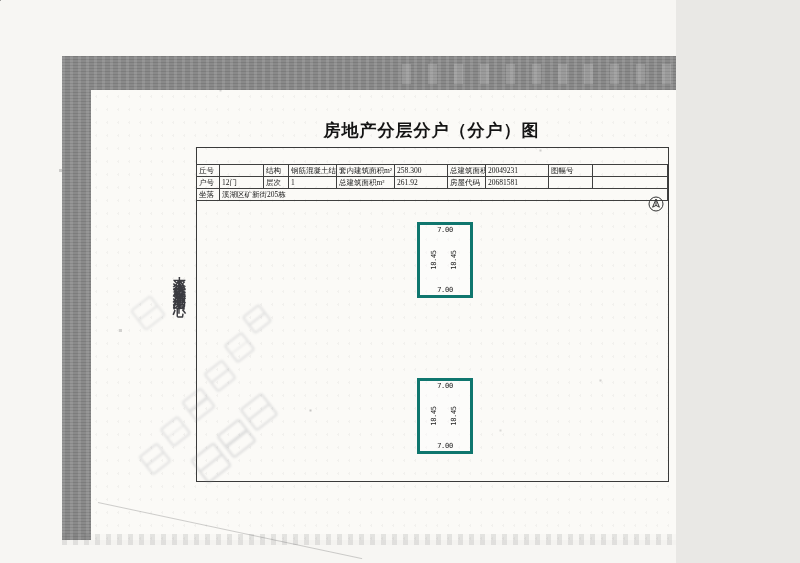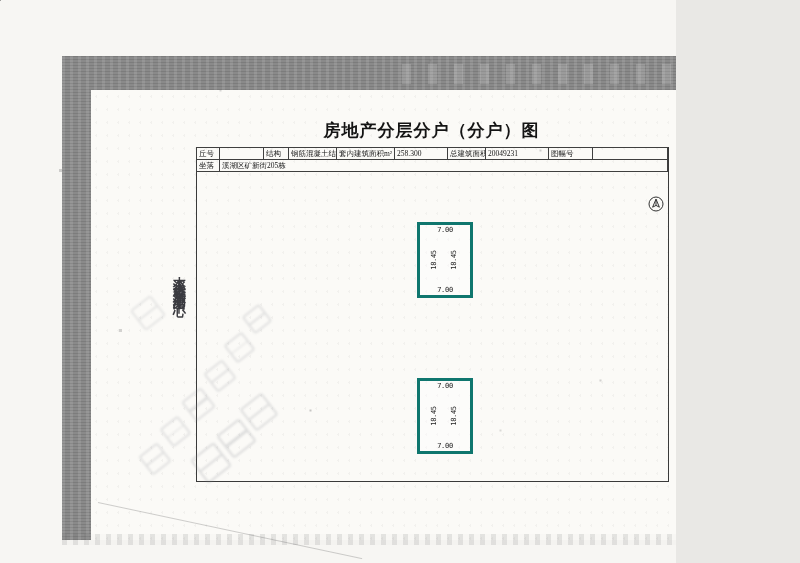--- a/index.html
+++ b/index.html
@@ -40,21 +40,21 @@
   .bottom-streak{position:absolute;left:62px;top:534px;width:733px;height:11px;opacity:.55;
     background:repeating-linear-gradient(90deg, rgba(110,110,110,.30) 0 5px, rgba(170,170,170,.06) 5px 11px);
     filter:blur(.5px);}
   .crease{position:absolute;left:98px;top:502px;width:270px;height:1px;
     background:rgba(100,100,100,.30);transform:rotate(12deg);transform-origin:left center;
     filter:blur(.4px);}
   
   .doc-title{position:absolute;left:196px;top:119px;width:471px;text-align:center;
     font-size:17px;font-weight:700;letter-spacing:1px;color:#141414;}
   
-  .info-table{position:absolute;left:196px;top:147px;width:471px;border-collapse:collapse;
+  .info-table{position:absolute;left:196px;top:164px;width:471px;border-collapse:collapse;
     table-layout:fixed;font-size:7.5px;line-height:10px;color:#161616;}
   .info-table td{border:1px solid #3f3f3f;height:11px;padding:0 2px;overflow:hidden;
     white-space:nowrap;vertical-align:middle;}
   
   .frame{position:absolute;left:196px;top:147px;width:471px;height:333px;
     border:1px solid #3a3a3a;}
   .unit{position:absolute;width:50px;height:70px;border:3px solid #0f766e;background:rgba(255,255,255,.4);}
   .unit-1{left:417px;top:222px;}
   .unit-2{left:417px;top:378px;}
   .dim{position:absolute;font-size:7px;font-family:"DejaVu Sans Mono","Liberation Mono",monospace;
@@ -119,20 +119,32 @@
       <td>结构</td>
       <td>钢筋混凝土结构</td>
       <td>套内建筑面积m²</td>
       <td>258.300</td>
       <td>总建筑面积</td>
       <td>20049231</td>
       <td>图幅号</td>
       <td></td>
     </tr>
     <tr>
+      <td>户号</td>
+      <td>12门</td>
+      <td>层次</td>
+      <td>1</td>
+      <td>总建筑面积m²</td>
+      <td>261.92</td>
+      <td>房屋代码</td>
+      <td>20681581</td>
+      <td></td>
+      <td></td>
+    </tr>
+    <tr>
       <td>坐落</td>
       <td colspan="9">溪湖区矿新街205栋</td>
     </tr>
   </tbody>
     </table>
 
   <svg class="north" viewBox="0 0 16 16">
     <circle cx="8" cy="8" r="7" fill="none" stroke="#333" stroke-width="1"></circle>
     <path d="M8 3.2 L11.4 11.2 L8 9.4 L4.6 11.2 Z" fill="none" stroke="#333" stroke-width="1"></path>
     <line x1="8" y1="3.2" x2="8" y2="9.4" stroke="#333" stroke-width="1"></line>

